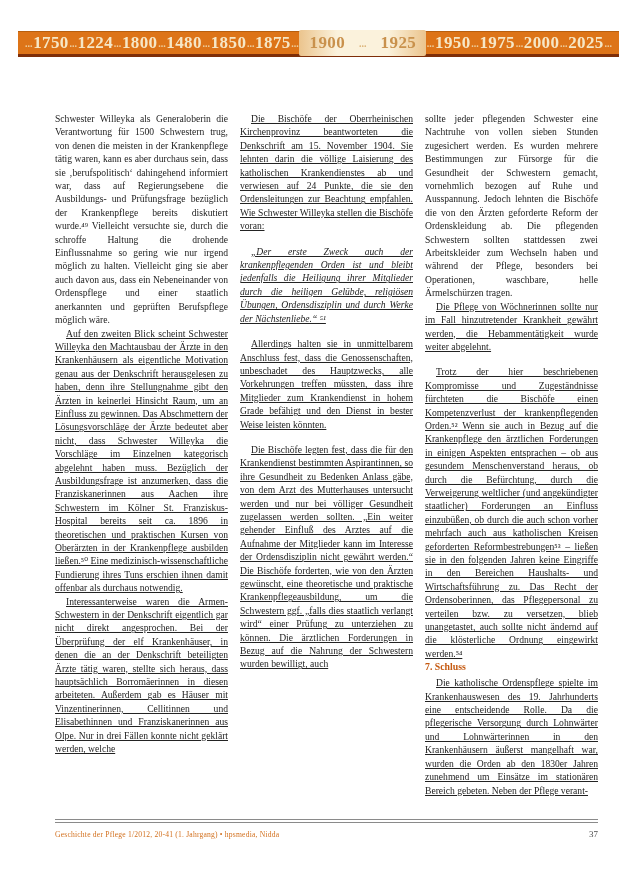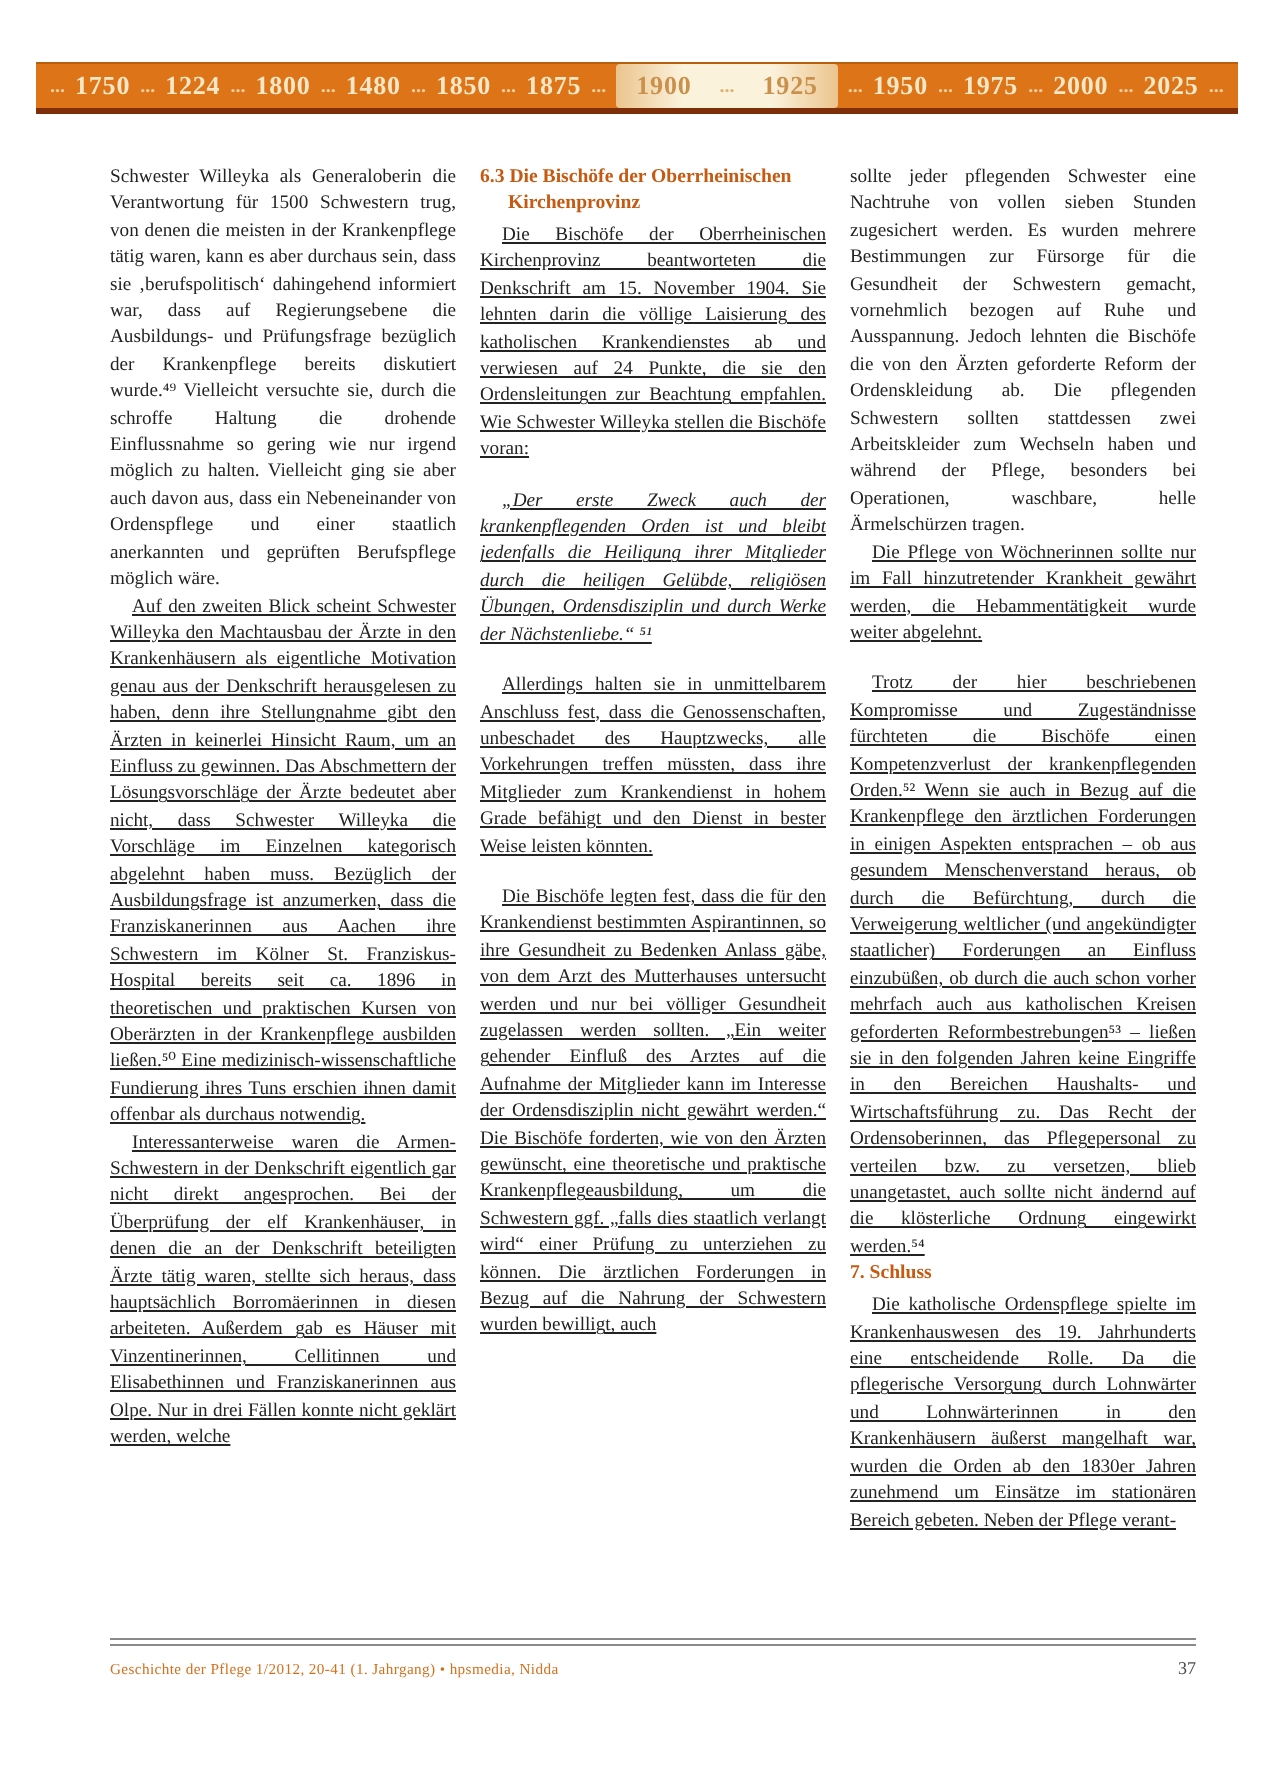--- a/index.html
+++ b/index.html
@@ -29,21 +29,21 @@
     border-top: 1px solid #B85F0E;
     border-bottom: 3px solid #7E2E08;
     display: flex;
     align-items: center;
     justify-content: space-between;
     padding: 0 7px;
     box-sizing: border-box;
   }
   .tl-year {
     font-weight: bold;
-    font-size: 13px;
+    font-size: 17px;
     color: #F6E7C6;
     letter-spacing: 0.4px;
     white-space: nowrap;
   }
   .tl-dots {
     font-weight: bold;
     font-size: 10px;
     color: #F0DDB4;
     opacity: 0.85;
     white-space: nowrap;
@@ -56,21 +56,21 @@
     border-radius: 2px;
     background: linear-gradient(to right, #EBC48D, #FBF2DC 30%, #FBF2DC 70%, #EBC48D);
   }
   .tl-highlight .tl-year { color: #C9914C; }
   .tl-highlight .tl-dots { color: #D6A866; }
 
   
   .content {
     position: absolute;
     left: 55px;
-    top: 82px;
+    top: 112px;
     width: 543px;
     height: 724px;
     display: flex;
     gap: 12px;
   }
   .col {
     flex: 1 1 0;
     overflow: hidden;
     text-align: justify;
     hyphens: auto;
@@ -166,21 +166,20 @@
 
   <div class="content">
 
     <div class="col">
       <p class="para cont">Schwester Willeyka als Generaloberin die Verantwortung für 1500 Schwestern trug, von denen die meisten in der Krankenpflege tätig waren, kann es aber durchaus sein, dass sie ‚berufspolitisch‘ dahingehend informiert war, dass auf Regierungsebene die Ausbildungs- und Prüfungsfrage bezüglich der Krankenpflege bereits diskutiert wurde.⁴⁹ Vielleicht versuchte sie, durch die schroffe Haltung die drohende Einflussnahme so gering wie nur irgend möglich zu halten. Vielleicht ging sie aber auch davon aus, dass ein Nebeneinander von Ordenspflege und einer staatlich anerkannten und geprüften Berufspflege möglich wäre.</p>
       <p class="para ind">Auf den zweiten Blick scheint Schwester Willeyka den Machtausbau der Ärzte in den Krankenhäusern als eigentliche Motivation genau aus der Denkschrift herausgelesen zu haben, denn ihre Stellungnahme gibt den Ärzten in keinerlei Hinsicht Raum, um an Einfluss zu gewinnen. Das Abschmettern der Lösungsvorschläge der Ärzte bedeutet aber nicht, dass Schwester Willeyka die Vorschläge im Einzelnen kategorisch abgelehnt haben muss. Bezüglich der Ausbildungsfrage ist anzumerken, dass die Franziskanerinnen aus Aachen ihre Schwestern im Kölner St. Franziskus-Hospital bereits seit ca. 1896 in theoretischen und praktischen Kursen von Oberärzten in der Krankenpflege ausbilden ließen.⁵⁰ Eine medizinisch-wissenschaftliche Fundierung ihres Tuns erschien ihnen damit offenbar als durchaus notwendig.</p>
       <p class="para ind">Interessanterweise waren die Armen-Schwestern in der Denkschrift eigentlich gar nicht direkt angesprochen. Bei der Überprüfung der elf Krankenhäuser, in denen die an der Denkschrift beteiligten Ärzte tätig waren, stellte sich heraus, dass hauptsächlich Borromäerinnen in diesen arbeiteten. Außerdem gab es Häuser mit Vinzentinerinnen, Cellitinnen und Elisabethinnen und Franziskanerinnen aus Olpe. Nur in drei Fällen konnte nicht geklärt werden, welche</p>
     </div>
 
     <div class="col">
-      <h3 class="heading sp-xl">6.3 Die Bischöfe der Oberrheinischen Kirchenprovinz</h3>
       <p class="para ind">Die Bischöfe der Oberrheinischen Kirchenprovinz beantworteten die Denkschrift am 15. November 1904. Sie lehnten darin die völlige Laisierung des katholischen Krankendienstes ab und verwiesen auf 24 Punkte, die sie den Ordensleitungen zur Beachtung empfahlen. Wie Schwester Willeyka stellen die Bischöfe voran:</p>
       <p class="para ind quote sp-sm">„Der erste Zweck auch der krankenpflegenden Orden ist und bleibt jedenfalls die Heiligung ihrer Mitglieder durch die heiligen Gelübde, religiösen Übungen, Ordensdisziplin und durch Werke der Nächstenliebe.“ ⁵¹</p>
       <p class="para ind sp-sm">Allerdings halten sie in unmittelbarem Anschluss fest, dass die Genossenschaften, unbeschadet des Hauptzwecks, alle Vorkehrungen treffen müssten, dass ihre Mitglieder zum Krankendienst in hohem Grade befähigt und den Dienst in bester Weise leisten könnten.</p>
       <p class="para ind sp-sm">Die Bischöfe legten fest, dass die für den Krankendienst bestimmten Aspirantinnen, so ihre Gesundheit zu Bedenken Anlass gäbe, von dem Arzt des Mutterhauses untersucht werden und nur bei völliger Gesundheit zugelassen werden sollten. „Ein weiter gehender Einfluß des Arztes auf die Aufnahme der Mitglieder kann im Interesse der Ordensdisziplin nicht gewährt werden.“ Die Bischöfe forderten, wie von den Ärzten gewünscht, eine theoretische und praktische Krankenpflegeausbildung, um die Schwestern ggf. „falls dies staatlich verlangt wird“ einer Prüfung zu unterziehen zu können. Die ärztlichen Forderungen in Bezug auf die Nahrung der Schwestern wurden bewilligt, auch</p>
     </div>
 
     <div class="col">
       <p class="para cont">sollte jeder pflegenden Schwester eine Nachtruhe von vollen sieben Stunden zugesichert werden. Es wurden mehrere Bestimmungen zur Fürsorge für die Gesundheit der Schwestern gemacht, vornehmlich bezogen auf Ruhe und Ausspannung. Jedoch lehnten die Bischöfe die von den Ärzten geforderte Reform der Ordenskleidung ab. Die pflegenden Schwestern sollten stattdessen zwei Arbeitskleider zum Wechseln haben und während der Pflege, besonders bei Operationen, waschbare, helle Ärmelschürzen tragen.</p>
       <p class="para ind">Die Pflege von Wöchnerinnen sollte nur im Fall hinzutretender Krankheit gewährt werden, die Hebammentätigkeit wurde weiter abgelehnt.</p>
       <p class="para ind sp-sm">Trotz der hier beschriebenen Kompromisse und Zugeständnisse fürchteten die Bischöfe einen Kompetenzverlust der krankenpflegenden Orden.⁵² Wenn sie auch in Bezug auf die Krankenpflege den ärztlichen Forderungen in einigen Aspekten entsprachen – ob aus gesundem Menschenverstand heraus, ob durch die Befürchtung, durch die Verweigerung weltlicher (und angekündigter staatlicher) Forderungen an Einfluss einzubüßen, ob durch die auch schon vorher mehrfach auch aus katholischen Kreisen geforderten Reformbestrebungen⁵³ – ließen sie in den folgenden Jahren keine Eingriffe in den Bereichen Haushalts- und Wirtschaftsführung zu. Das Recht der Ordensoberinnen, das Pflegepersonal zu verteilen bzw. zu versetzen, blieb unangetastet, auch sollte nicht ändernd auf die klösterliche Ordnung eingewirkt werden.⁵⁴</p>

